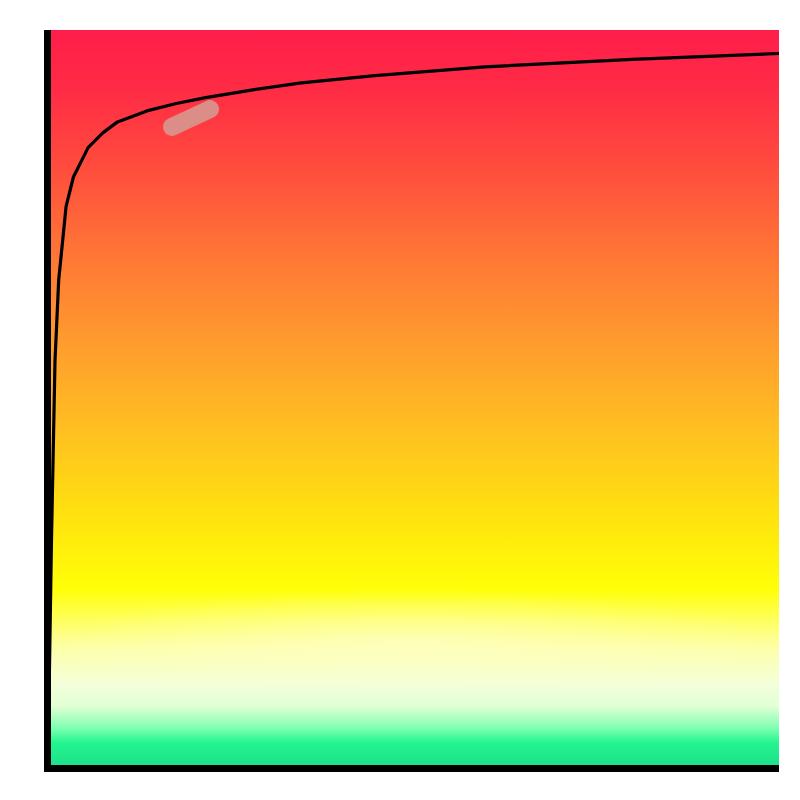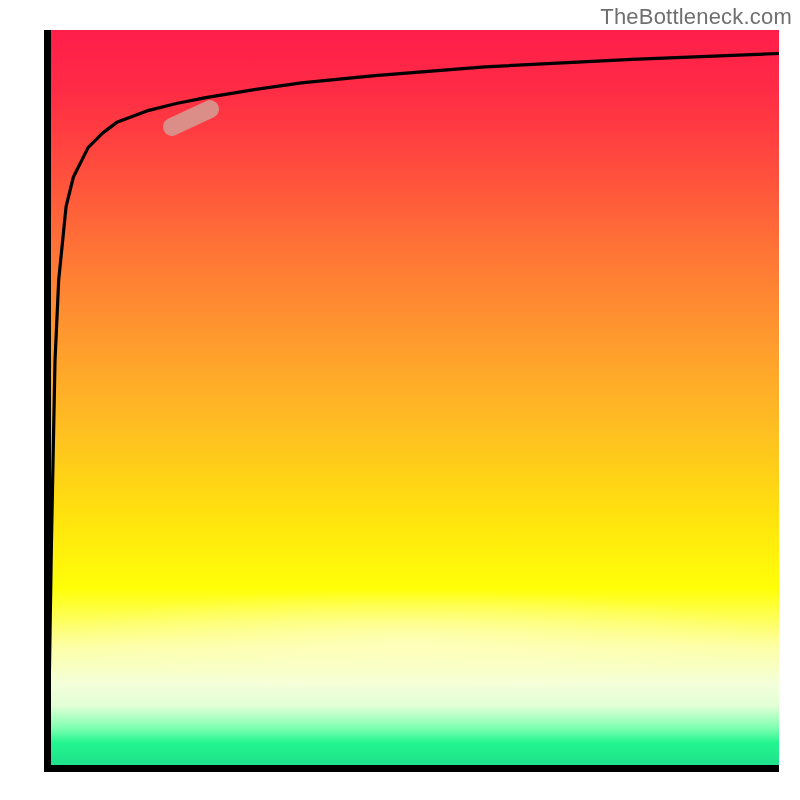--- a/index.html
+++ b/index.html
@@ -93,21 +93,20 @@
     background: #db8d87;
     border-radius: 10px;
     transform-origin: center center;
   }
 </style>
 </head>
 <body>
 
 <div class="stage">
 
-  <div class="watermark">TheBottleneck.com</div>
 
   <div class="plot-area"></div>
 
   <div class="axis axis-y"></div>
   <div class="axis axis-x"></div>
 
   <svg class="curve" viewBox="0 0 735 735" preserveAspectRatio="none">
     <path id="curvePath" d="M3.7 720.3 L5.1 661.5 L7.4 514.5 L11.0 330.7 L14.7 249.9 L22.1 176.4 L29.4 147.0 L44.1 117.6 L58.8 102.9 L73.5 91.9 L102.9 80.9 L132.3 73.5 L161.7 67.6 L205.8 60.3 L257.3 52.9 L330.8 45.6 L441.0 36.8 L588.0 29.4 L735.0 23.5" fill="none" stroke="#000" stroke-width="3.2" stroke-linecap="round" stroke-linejoin="round"></path>
     <path id="dropPath" d="M3.7 29.4 L3.7 720.3" fill="none" stroke="#000" stroke-width="3.2" stroke-linecap="round"></path>
   </svg>

